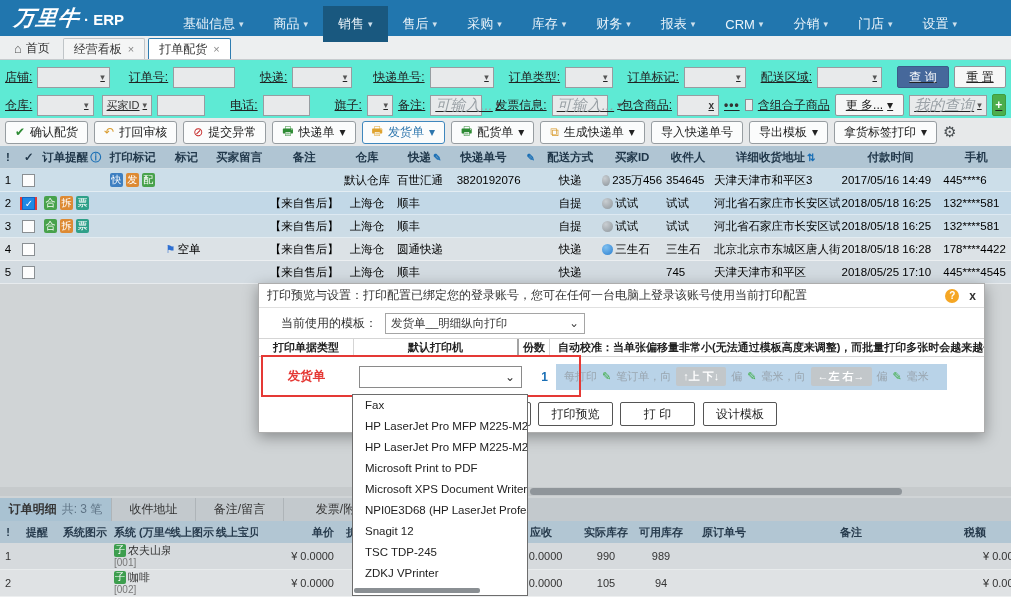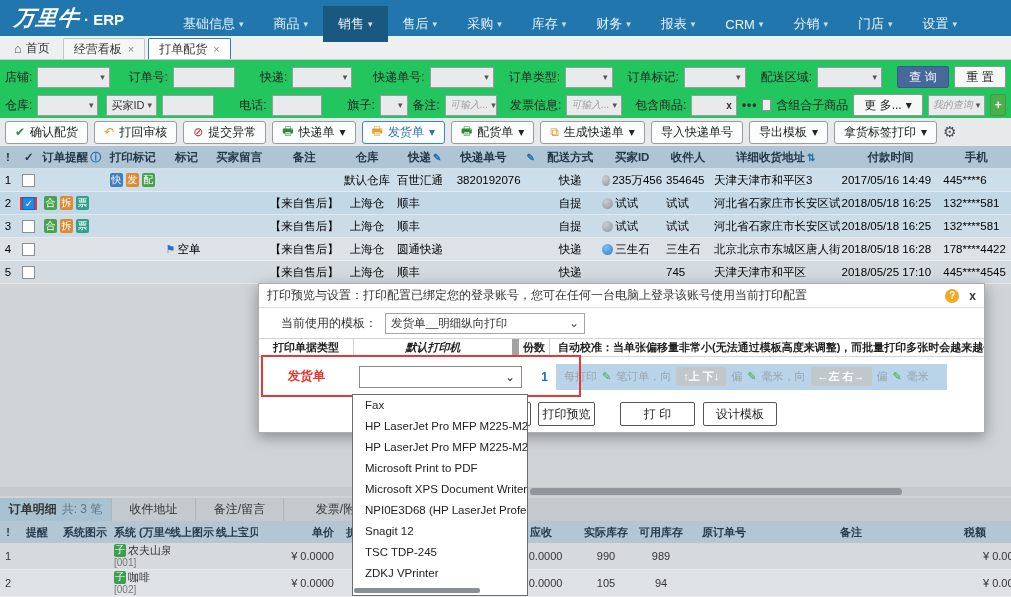--- a/index.html
+++ b/index.html
@@ -17,27 +17,27 @@
 
   
   .tabbar { height:24px; background:#edeff0; display:flex; align-items:flex-end; padding-left:4px; gap:3px; border-bottom:1px solid #c7cbce; }
   .home-tab { height:21px; display:flex; align-items:center; gap:4px; font-size:12px; color:#333; padding:0 10px; }
   .page-tab { height:21px; display:flex; align-items:center; gap:6px; font-size:12px; color:#333; padding:0 10px; background:#f4f5f5; border:1px solid #c0c5c8; border-bottom:none; border-radius:2px 2px 0 0; }
   .page-tab.active { background:#fff; border-color:#2e7cb0; }
   .tab-x { color:#888; font-size:11px; }
   .home-icon { font-size:13px; color:#555; }
 
   
-  .filters { height:58px; background:#22c55e; padding:5px 5px 0 5px; font-size:12px; color:#222; }
+  .filters { height:58px; background:#5eead4; padding:5px 5px 0 5px; font-size:12px; color:#222;text-decoration:underline; }
   .frow { display:flex; align-items:center; height:24px; margin-bottom:4px; gap:5px; white-space:nowrap; }
   .lbl { color:#222; }
   .sel,.inp { height:21px; background:#e8eaeb; border:1px solid #979da1; display:inline-flex; align-items:center; padding:0 4px; font-size:11px; color:#333; }
   .sel { justify-content:space-between; }
   .sel .scar { font-size:9px; color:#555; margin-left:3px; }
-  .ph-it { color:#9aa1a6; font-style:italic; font-size:10px; }
+  .ph-it { color:#9aa1a6; font-style:italic; font-size:15px; }
   .btn { height:22px; background:#f6f7f7; border:1px solid #8f969a; border-radius:2px; font-size:12px; color:#222; display:inline-flex; align-items:center; justify-content:center; padding:0 10px; gap:4px; cursor:pointer; }
   .btn-primary { background:#46689b; border-color:#3c5a88; color:#fff; width:58px; }
   .btn-plus { background:#4cae4c; border-color:#3f9c3f; color:#fff; width:22px; padding:0; font-weight:bold; }
   .chk { width:12px; height:12px; background:#eceeee; border:1px solid #8a9094; display:inline-block; }
   .inp-x { color:#333; font-weight:bold; font-size:10px; margin-left:4px; }
   .inp-dots { font-weight:bold; color:#333; letter-spacing:1px; }
 
   
   .toolbar { height:28px; background:#e7e9ea; display:flex; align-items:center; padding-left:5px; gap:6px; }
   .tbtn { height:23px; background:#fbfcfc; border:1px solid #979da1; border-radius:3px; font-size:12px; color:#222; display:inline-flex; align-items:center; padding:0 9px; gap:5px; cursor:pointer; }
@@ -94,21 +94,21 @@
   
   .dialog { position:absolute; left:258px; top:283px; width:727px; height:150px; background:#fff; border:1px solid #adadad; box-shadow:0 4px 14px rgba(0,0,0,.35); z-index:5; font-size:12px; color:#333; }
   .dlg-head { height:24px; display:flex; align-items:center; padding:0 8px; border-bottom:1px solid #e0e0e0; }
   .dlg-title { flex:1; font-size:12px; color:#333; white-space:nowrap; overflow:hidden; }
   .dlg-help { width:14px; height:14px; border-radius:50%; background:#f5a623; color:#fff; font-size:10px; font-weight:bold; display:inline-flex; align-items:center; justify-content:center; margin-right:10px; }
   .dlg-close { color:#333; font-size:12px; font-weight:bold; cursor:pointer; }
   .dlg-tpl { display:flex; align-items:center; height:30px; padding-left:22px; gap:8px; }
   .dlg-select { width:200px; height:21px; border:1px solid #a5a5a5; background:#fff; display:inline-flex; align-items:center; justify-content:space-between; padding:0 5px; font-size:11.5px; }
   .dlg-thead { display:flex; height:19px; align-items:center; border-top:1px solid #d5d5d5; border-bottom:1px solid #d5d5d5; font-weight:bold; font-size:11px; color:#222; }
   .th1{width:95px;text-align:center;justify-content:center;display:flex;border-right:1px solid #d5d5d5;height:100%;align-items:center;}
-  .th2{width:165px;display:flex;justify-content:center;align-items:center;border-right:7px solid #a3a3a3;height:100%;font-style:italic;}
+  .th2{width:165px;display:flex;justify-content:center;align-items:center;border-right:2px solid #a3a3a3;height:100%;}
   .th3{width:31px;display:flex;justify-content:center;align-items:center;border-right:1px solid #d5d5d5;height:100%;}
   .th4{flex:1;padding-left:8px;white-space:nowrap;overflow:hidden;}
   .dlg-row { display:flex; align-items:center; height:39px; position:relative; }
   .doc-type { width:95px; text-align:center; color:#e53935; font-weight:bold; font-size:12.5px; }
   .prn-select { width:163px; height:22px; border:1px solid #8a8a8a; background:#fff; display:inline-flex; align-items:center; justify-content:flex-end; padding:0 6px; margin-left:5px; }
   .copies { width:28px; text-align:right; color:#1a6fb5; font-weight:bold; padding-right:2px; }
   .calib { margin-left:6px; margin-right:37px; flex:1; height:26px; background:#b9d3e8; display:flex; align-items:center; gap:5px; padding:0 8px; color:#9aa6b0; font-size:11px; white-space:nowrap; overflow:hidden; }
   .cal-btn { background:#c2c7ca; color:#fff; font-weight:bold; font-size:11px; padding:2px 7px; border-radius:2px; }
   .pen-g { color:#3fae49; font-size:11px; }
   .redbox { position:absolute; left:2px; top:-2px; width:320px; height:42px; border:2px solid #e53935; pointer-events:none; }
@@ -618,21 +618,21 @@
       <span class="pen-g">✎</span>
       <span>毫米，向</span>
       <span class="cal-btn">←左 右→</span>
       <span>偏</span>
       <span class="pen-g">✎</span>
       <span>毫米</span>
     </div>
   </div>
   <div class="dlg-btns">
     <button class="dbtn" style="left:230px;width:42px"></button>
-    <button class="dbtn" style="left:279px;width:57px">打印预览</button>
+    <button class="dbtn" style="left:279px;width:75px">打印预览</button>
     <button class="dbtn" style="left:361px;width:75px">打 印</button>
     <button class="dbtn" style="left:444px;width:74px">设计模板</button>
   </div>
 </div>
 
 <div class="dropdown">
   <div class="dd-item">Fax</div>
   <div class="dd-item">HP LaserJet Pro MFP M225-M226 PCL</div>
   <div class="dd-item">HP LaserJet Pro MFP M225-M226 Seri</div>
   <div class="dd-item">Microsoft Print to PDF</div>

